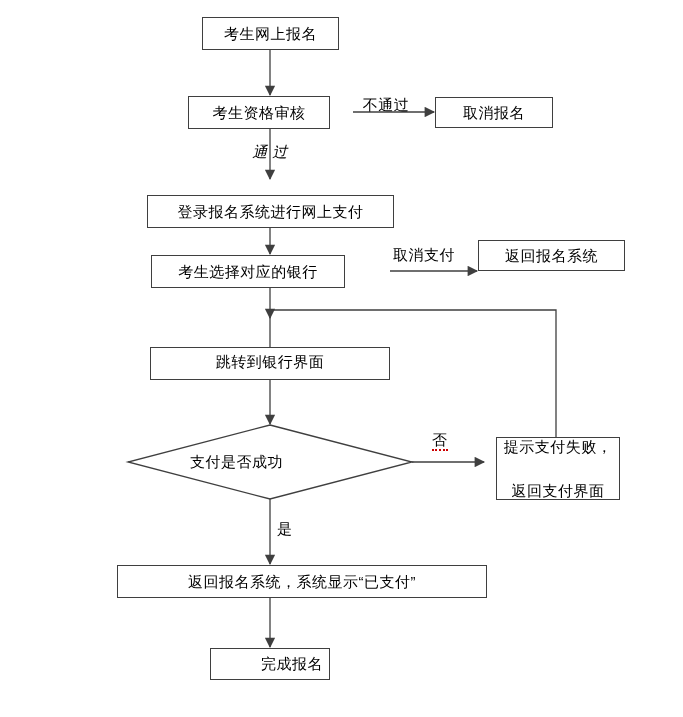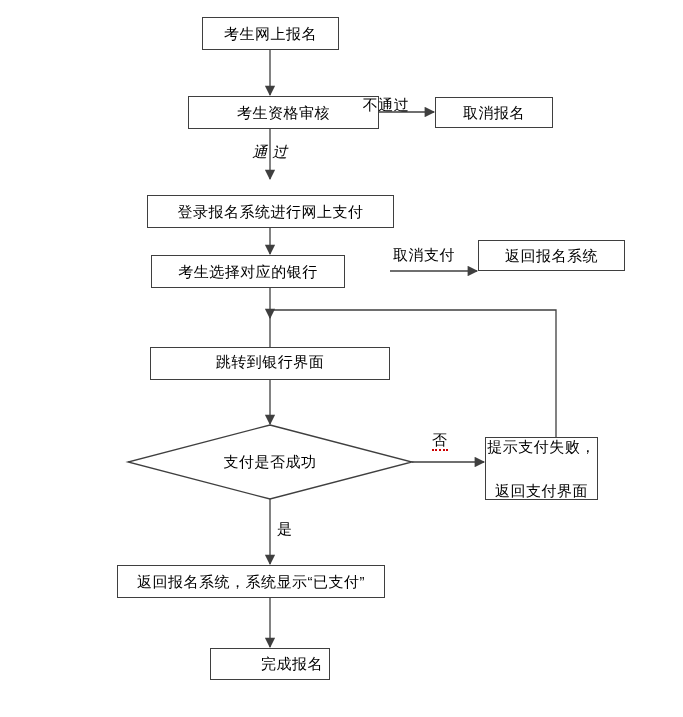--- a/index.html
+++ b/index.html
@@ -41,36 +41,36 @@
   .label {
     position: absolute;
     font-size: 15px;
     letter-spacing: 0.5px;
     z-index: 2;
     white-space: nowrap;
   }
   .diamond-text {
     position: absolute;
     left: 190px; top: 453px; width: 160px;
-    text-align: center;
+    text-align: left;
     font-size: 15px;
     letter-spacing: 0.5px;
     z-index: 2;
   }
 
   
   .n-start      { left: 202px; top: 17px;  width: 137px; height: 33px; }
-  .n-review     { left: 188px; top: 96px;  width: 191px; height: 33px; text-align: right; }
+  .n-review     { left: 188px; top: 96px;  width: 142px; height: 33px; text-align: right; }
   .n-cancel     { left: 435px; top: 97px;  width: 118px; height: 31px; }
   .n-login      { left: 147px; top: 180px; width: 247px; height: 33px; margin-top: 15px; }
   .n-bankselect { left: 151px; top: 255px; width: 194px; height: 33px; }
   .n-return     { left: 478px; top: 240px; width: 147px; height: 31px; }
   .n-bankpage   { left: 150px; top: 347px; width: 240px; height: 33px; font-family: Liberation Mono, monospace; }
-  .n-fail       { left: 485px; top: 437px; width: 113px; height: 63px; flex-direction: column; gap: 25px; }
-  .n-paid       { left: 117px; top: 565px; width: 268px; height: 33px; text-align: center; }
+  .n-fail       { left: 496px; top: 437px; width: 124px; height: 63px; flex-direction: column; gap: 25px; }
+  .n-paid       { left: 117px; top: 565px; width: 370px; height: 33px; text-align: center; }
   .n-done       { left: 210px; top: 648px; width: 120px; height: 32px; padding-left: 44px; }
 
   
   .l-notpass   { left: 356px; top: 88px;  width: 60px; text-align: center; margin-top: 8px; }
   .l-pass      { left: 238px; top: 143px; width: 64px; text-align: center; font-style: italic; }
   .l-cancelpay { left: 392px; top: 246px; width: 64px; text-align: center; }
   .l-no        { left: 432px; top: 431px; }
   .l-yes       { left: 277px; top: 520px; }
   .squiggle    { border-bottom: 2px dotted #cc0000; padding-bottom: 1px; }
 </style>

